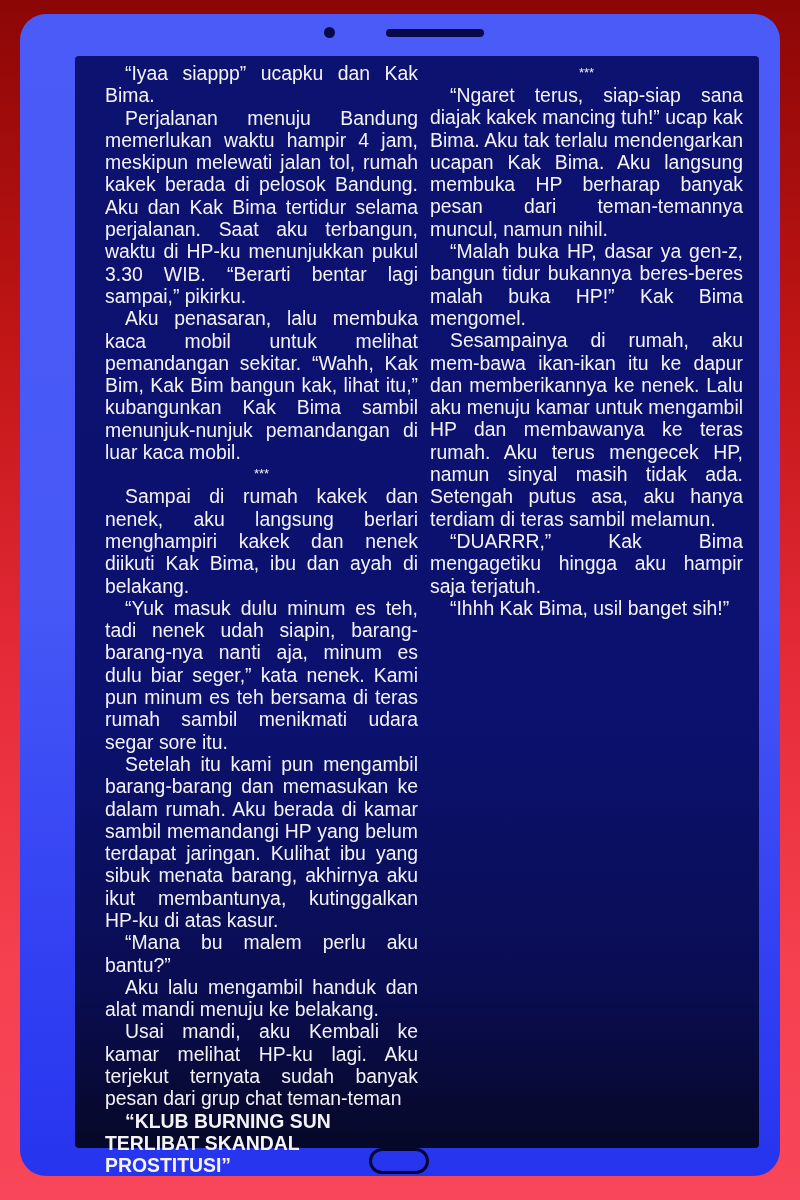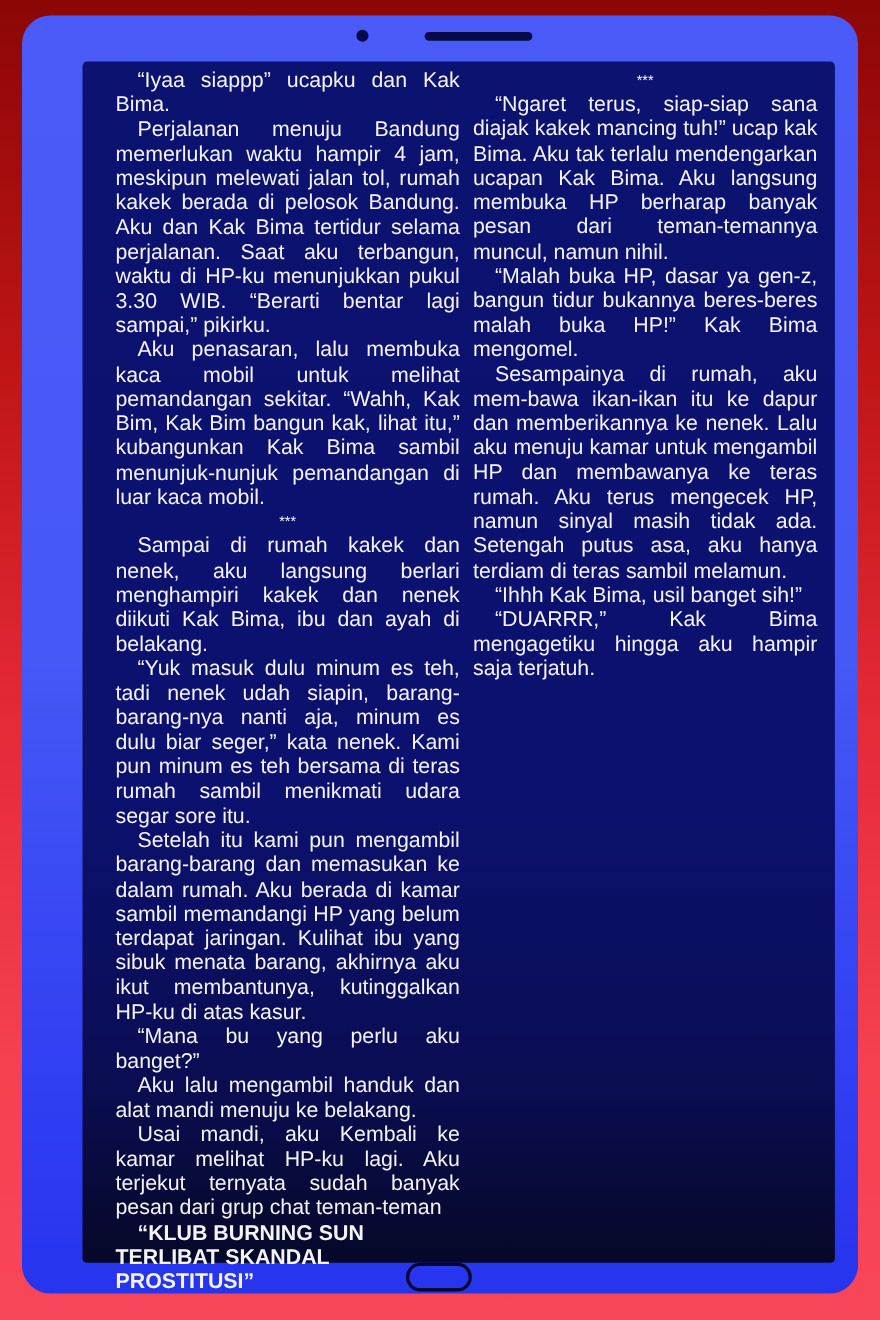--- a/index.html
+++ b/index.html
@@ -53,31 +53,31 @@
 
   <div class="screen">
     <div class="column">
       <p>“Iyaa siappp” ucapku dan Kak Bima.</p>
       <p>Perjalanan menuju Bandung memerlukan waktu hampir 4 jam, meskipun melewati jalan tol, rumah kakek berada di pelosok Bandung. Aku dan Kak Bima tertidur selama perjalanan. Saat aku terbangun, waktu di HP-ku menunjukkan pukul 3.30 WIB. “Berarti bentar lagi sampai,” pikirku.</p>
       <p>Aku penasaran, lalu membuka kaca mobil untuk melihat pemandangan sekitar. “Wahh, Kak Bim, Kak Bim bangun kak, lihat itu,” kubangunkan Kak Bima sambil menunjuk-nunjuk pemandangan di luar kaca mobil.</p>
       <p class="sep">***</p>
       <p>Sampai di rumah kakek dan nenek, aku langsung berlari menghampiri kakek dan nenek diikuti Kak Bima, ibu dan ayah di belakang.</p>
       <p>“Yuk masuk dulu minum es teh, tadi nenek udah siapin, barang-barang-nya nanti aja, minum es dulu biar seger,” kata nenek. Kami pun minum es teh bersama di teras rumah sambil menikmati udara segar sore itu.</p>
       <p>Setelah itu kami pun mengambil barang-barang dan memasukan ke dalam rumah. Aku berada di kamar sambil memandangi HP yang belum terdapat jaringan. Kulihat ibu yang sibuk menata barang, akhirnya aku ikut membantunya, kutinggalkan HP-ku di atas kasur.</p>
-      <p>“Mana bu yang perlu aku banget?”</p>
+      <p>“Mana bu malem perlu aku bantu?”</p>
       <p>Aku lalu mengambil handuk dan alat mandi menuju ke belakang.</p>
       <p>Usai mandi, aku Kembali ke kamar melihat HP-ku lagi. Aku terjekut ternyata sudah banyak pesan dari grup chat teman-teman</p>
       <p class="headline">“KLUB BURNING SUN TERLIBAT SKANDAL PROSTITUSI”</p>
 
     </div>
 
     <div class="column">
       <p class="sep">***</p>
       <p>“Ngaret terus, siap-siap sana diajak kakek mancing tuh!” ucap kak Bima. Aku tak terlalu mendengarkan ucapan Kak Bima. Aku langsung membuka HP berharap banyak pesan dari teman-temannya muncul, namun nihil.</p>
       <p>“Malah buka HP, dasar ya gen-z, bangun tidur bukannya beres-beres malah buka HP!” Kak Bima mengomel.</p>
       <p>Sesampainya di rumah, aku mem-bawa ikan-ikan itu ke dapur dan memberikannya ke nenek. Lalu aku menuju kamar untuk mengambil HP dan membawanya ke teras rumah. Aku terus mengecek HP, namun sinyal masih tidak ada. Setengah putus asa, aku hanya terdiam di teras sambil melamun.</p>
+      <p>“DUARRR,” Kak Bima mengagetiku hingga aku hampir saja terjatuh.</p>
       <p>“Ihhh Kak Bima, usil banget sih!”</p>
-      <p>“DUARRR,” Kak Bima mengagetiku hingga aku hampir saja terjatuh.</p>
     </div>
   </div>
 
   <div class="home-button"></div>
 </div>
 
 </body></html>

